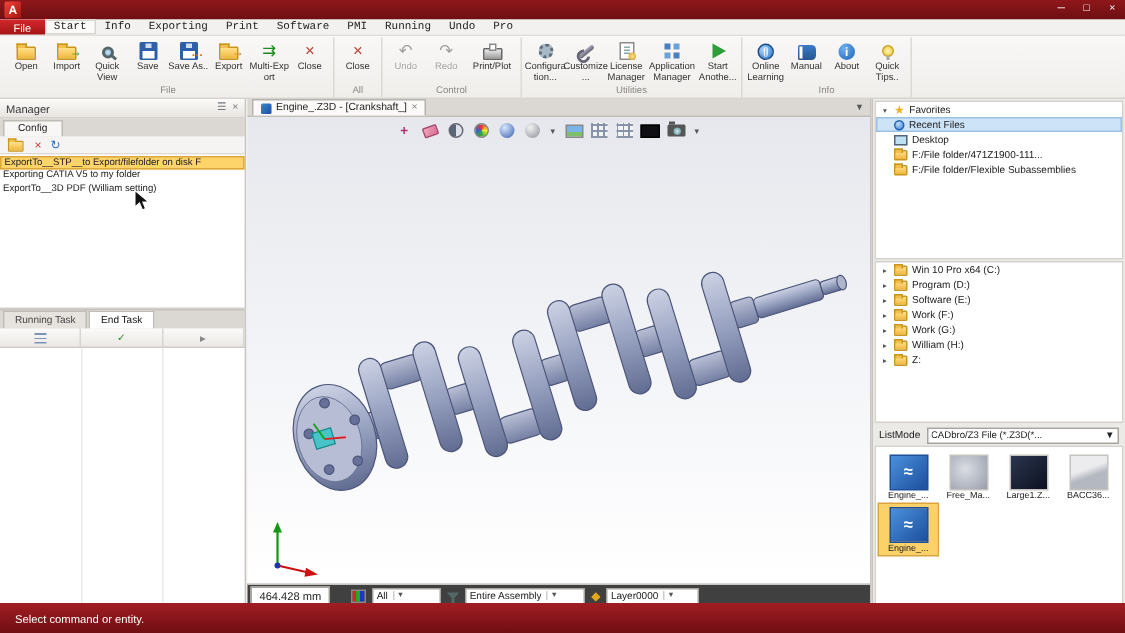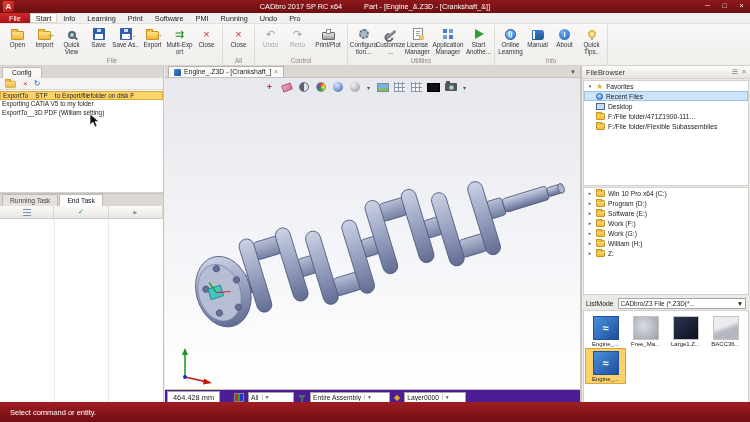--- a/index.html
+++ b/index.html
@@ -16,21 +16,21 @@
     text-align:center; line-height:11px; }
   .title-center { position:absolute; left:120px; right:120px; display:flex; justify-content:center; gap:22px;
     font-size:7.3px; white-space:nowrap; overflow:hidden; }
   .winbtns { margin-left:auto; display:flex; z-index:2; }
   .winbtn { width:17px; height:13px; text-align:center; line-height:12px; font-size:7px; color:#fff; }
 
   
   .menubar { position:absolute; top:13px; left:0; right:0; height:11px; background:#f3f1f0;
     border-bottom:1px solid #e2dfdc; display:flex; font-size:7.3px; }
   .menu-file { background:linear-gradient(#d2282c,#a61317); color:#fff; padding:0 9px; line-height:11px; }
-  .menu-tab { padding:0 6px; line-height:11px; color:#222; }
+  .menu-tab { padding:0 6px; line-height:11px; color:#222;font-family:Liberation Mono, monospace; }
   .menu-tab.active { background:#fcfbfa; box-shadow:inset 0 0 0 1px #d8d5d1; }
 
   
   .ribbon { position:absolute; top:24px; left:0; right:0; height:42px;
     background:linear-gradient(#f9f8f7,#f0eeeb); border-bottom:1px solid #d7d3cf;
     display:flex; padding:1px 2px 0; }
   .rgroup { display:flex; flex-direction:column; border-right:1px solid #ddd9d4; padding:0 2px; }
   .rbtns { display:flex; flex:1; }
   .rbtn { width:27px; display:flex; flex-direction:column; align-items:center; padding-top:2px; border-radius:2px; }
   .rbtn.wide { width:34px; }
@@ -152,21 +152,21 @@
     repeating-linear-gradient(0deg,#8a94a8 0 1px,transparent 1px 4px),
     repeating-linear-gradient(90deg,#8a94a8 0 1px,transparent 1px 4px), #f2f4f8; }
   .vt-black { width:15px; height:9px; background:#101014; border:1px solid #000; }
   .vt-cam { width:12px; height:8px; background:#555; border-radius:1px; position:relative; }
   .vt-cam::before { content:""; position:absolute; left:4px; top:1.5px; width:5px; height:5px; border-radius:50%;
     background:radial-gradient(#cfe8ea,#4a8a90); }
   .vt-cam::after { content:""; position:absolute; top:-2px; left:1px; width:4px; height:2px; background:#555; }
   .vt-chev { font-size:6px; color:#555; width:7px; }
   .model-svg { position:absolute; inset:0; width:100%; height:100%; }
   .triad { position:absolute; left:4px; bottom:2px; }
-  .vp-bottombar { height:15px; background:#4c1d95; border-top:1px solid #c7c3be; display:flex;
+  .vp-bottombar { height:15px; background:#404040; border-top:1px solid #c7c3be; display:flex;
     align-items:center; gap:4px; padding:0 2px; }
   .measure { background:#fff; border:1px solid #a9a5a0; font-size:7.4px; line-height:11px; padding:0 5px;
     margin-right:10px; }
   .vb-colors { width:10px; height:9px;
     background:linear-gradient(90deg,#d22 0 33%,#2a2 33% 66%,#23c 66%); border:1px solid #888; }
   .vselect { display:flex; align-items:center; background:#fff; border:1px solid #a8a4a0; height:11px;
     font-size:6.7px; padding:0 2px; gap:3px; }
   .vselect .txt { overflow:hidden; white-space:nowrap; }
   .vselect .arrow { font-size:5px; color:#555; border-left:1px solid #ccc; padding-left:2px; }
   .w-all { width:46px; } .w-scope { width:80px; } .w-layer { width:62px; }
@@ -215,36 +215,32 @@
   .statusbar { position:absolute; left:0; right:0; bottom:0; height:20px; color:#fff; font-size:7.5px;
     background:linear-gradient(#a11d22,#6f0f13); display:flex; align-items:center; padding:0 10px; }
 </style>
 </head>
 <body>
 
 <div id="app">
 
   <div class="titlebar">
     <div class="logo">A</div>
-    <div class="title-center">
-      <span>CADbro 2017 SP RC x64</span>
-      <span>Part - [Engine_&amp;.Z3D - [Crankshaft_&amp;]]</span>
-    </div>
     <div class="winbtns">
       <div class="winbtn">─</div>
       <div class="winbtn">□</div>
       <div class="winbtn">×</div>
     </div>
   </div>
 
   <div class="menubar">
     <div class="menu-file">File</div>
     <div class="menu-tab active">Start</div>
     <div class="menu-tab">Info</div>
-    <div class="menu-tab">Learning</div>
+    <div class="menu-tab">Exporting</div>
     <div class="menu-tab">Print</div>
     <div class="menu-tab">Software</div>
     <div class="menu-tab">PMI</div>
     <div class="menu-tab">Running</div>
     <div class="menu-tab">Undo</div>
     <div class="menu-tab">Pro</div>
   </div>
 
   <div class="ribbon">
 
@@ -392,20 +388,27 @@
               <span class="i-bulb"></span>
             </span>
           <span class="lbl">Quick Tips..</span>
         </div>
       </div>
       <div class="rlabel">Info</div>
     </div>
   </div>
 
   <div class="manager">
+    <div class="panel-header">
+      <span>Manager</span>
+      <span class="ph-icons">
+        <span>☰</span>
+        <span>×</span>
+      </span>
+    </div>
     <div class="cfg-tabstrip">
       <div class="cfg-tab">Config</div>
     </div>
     <div class="cfg-toolbar">
       <span class="i-folder sm"></span>
       <span class="tbx g-red">×</span>
       <span class="tbx" style="color:#2a6fc4">↻</span>
     </div>
     <div class="cfg-list">
       <div class="cfg-item selected">ExportTo__STP__to Export/filefolder on disk F</div>
@@ -557,27 +560,20 @@
       </div>
       <span class="i-layerdot">◆</span>
       <div class="vselect w-layer">
         <span class="txt">Layer0000</span>
         <span class="arrow">▼</span>
       </div>
     </div>
   </div>
 
   <div class="filebrowser">
-    <div class="panel-header">
-      <span>FileBrowser</span>
-      <span class="ph-icons">
-        <span>☰</span>
-        <span>×</span>
-      </span>
-    </div>
 
     <div class="fb-tree fb-tree1">
       <div class="tree-row">
         <span class="tw">▾</span>
         <span class="i-star">★</span>
         <span>Favorites</span>
       </div>
       <div class="tree-row child selected">
         <span class="i-clockblue"></span>
         <span>Recent Files</span>

